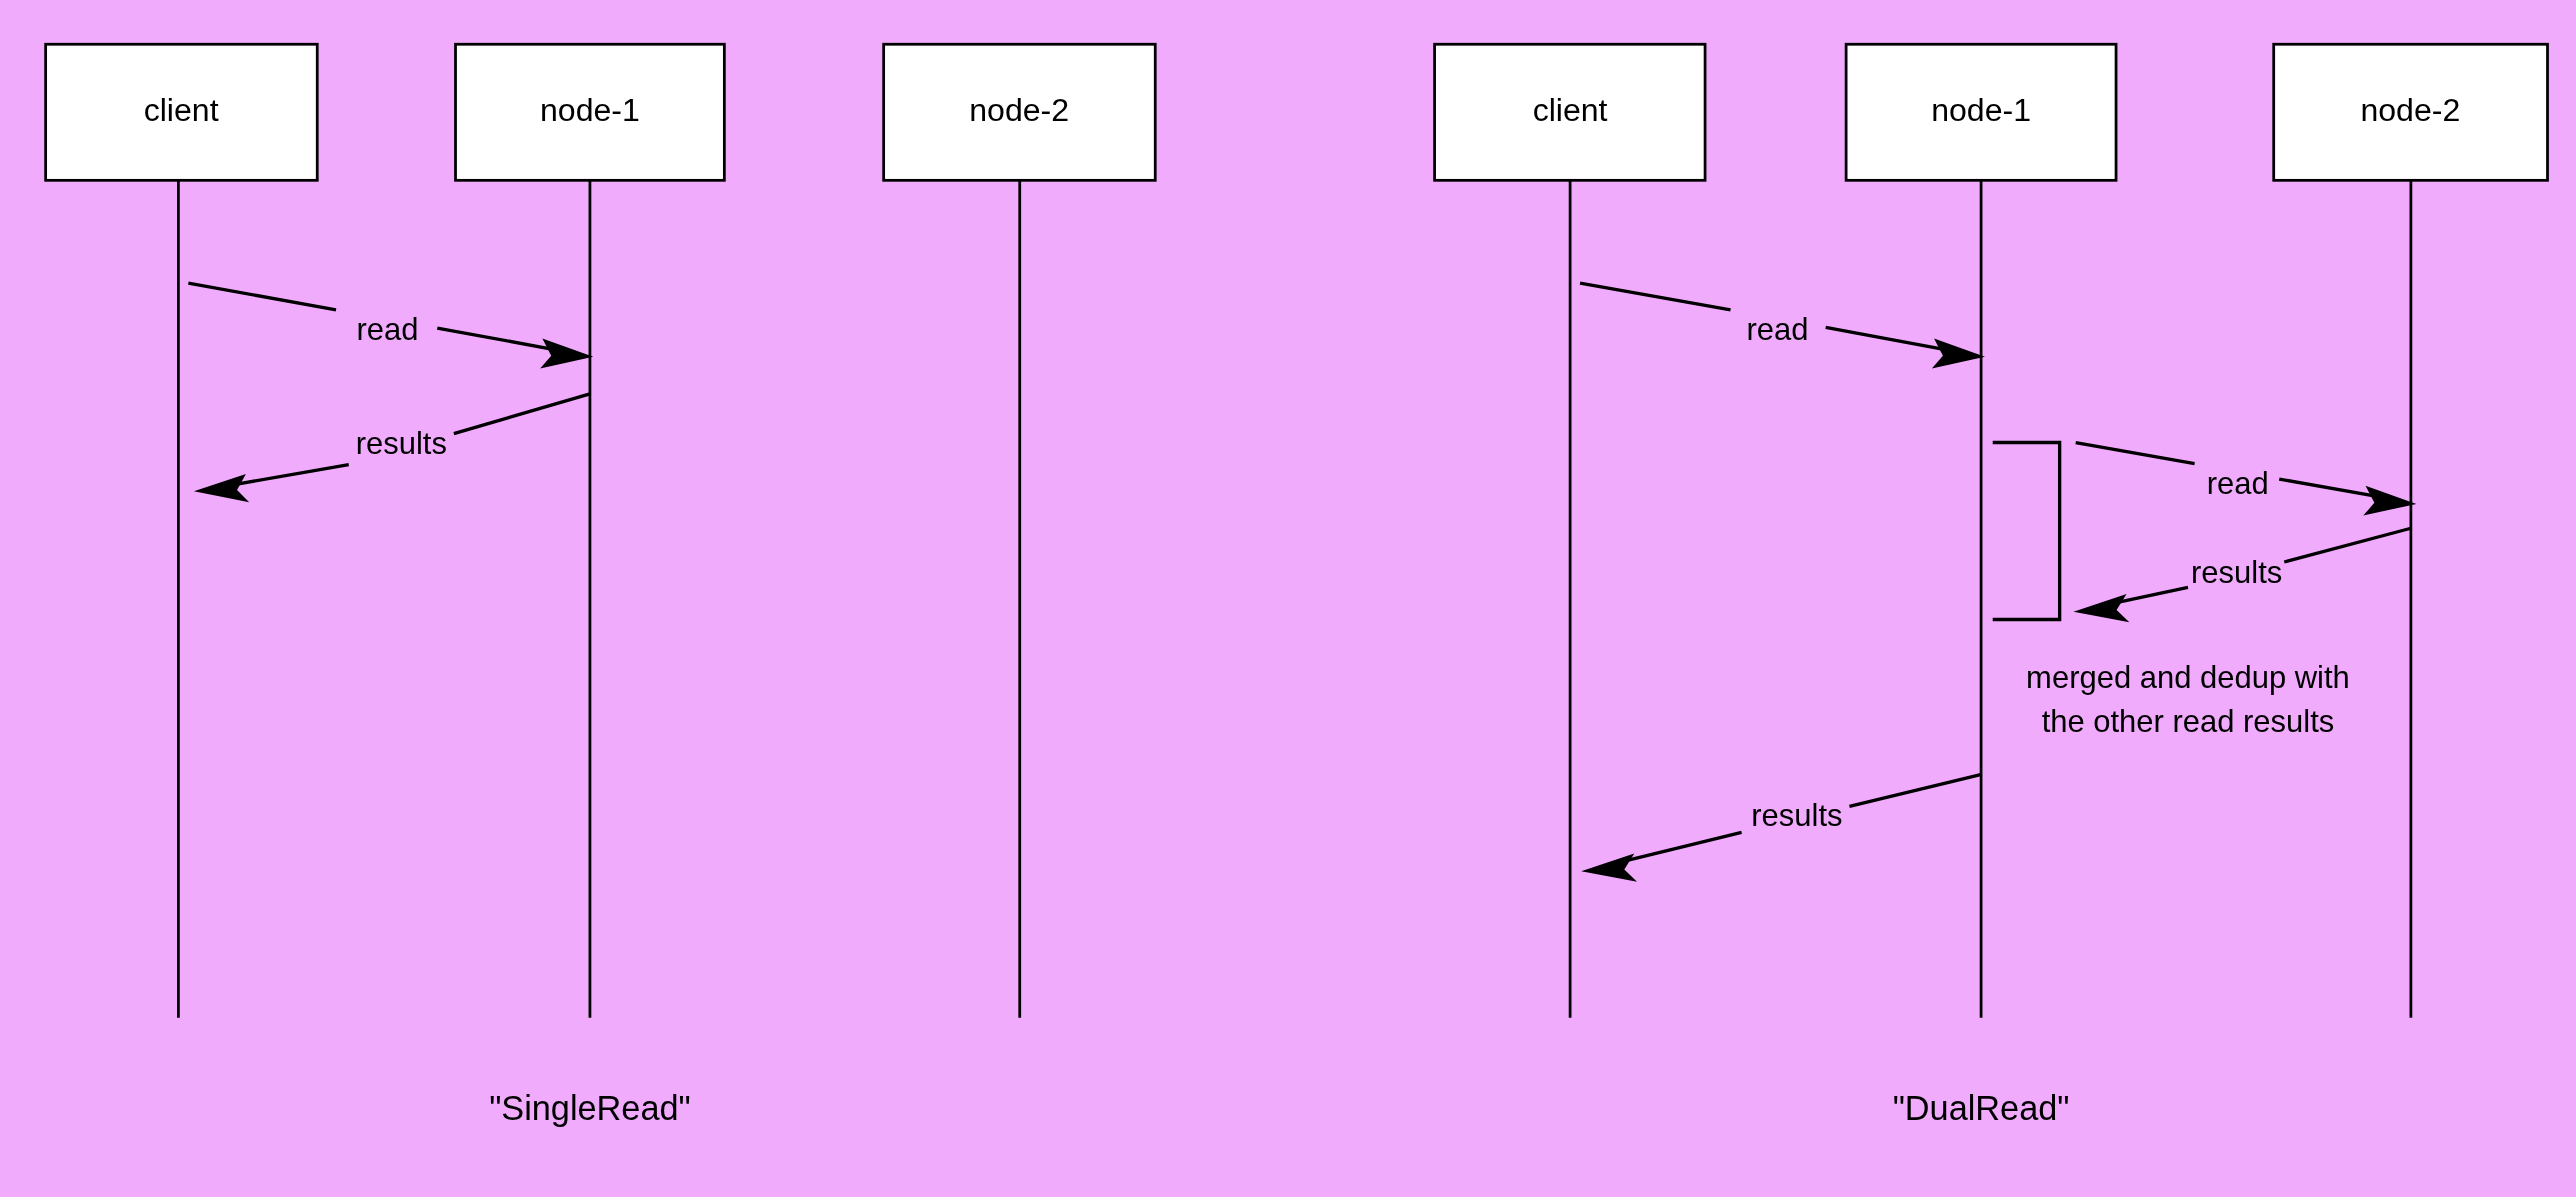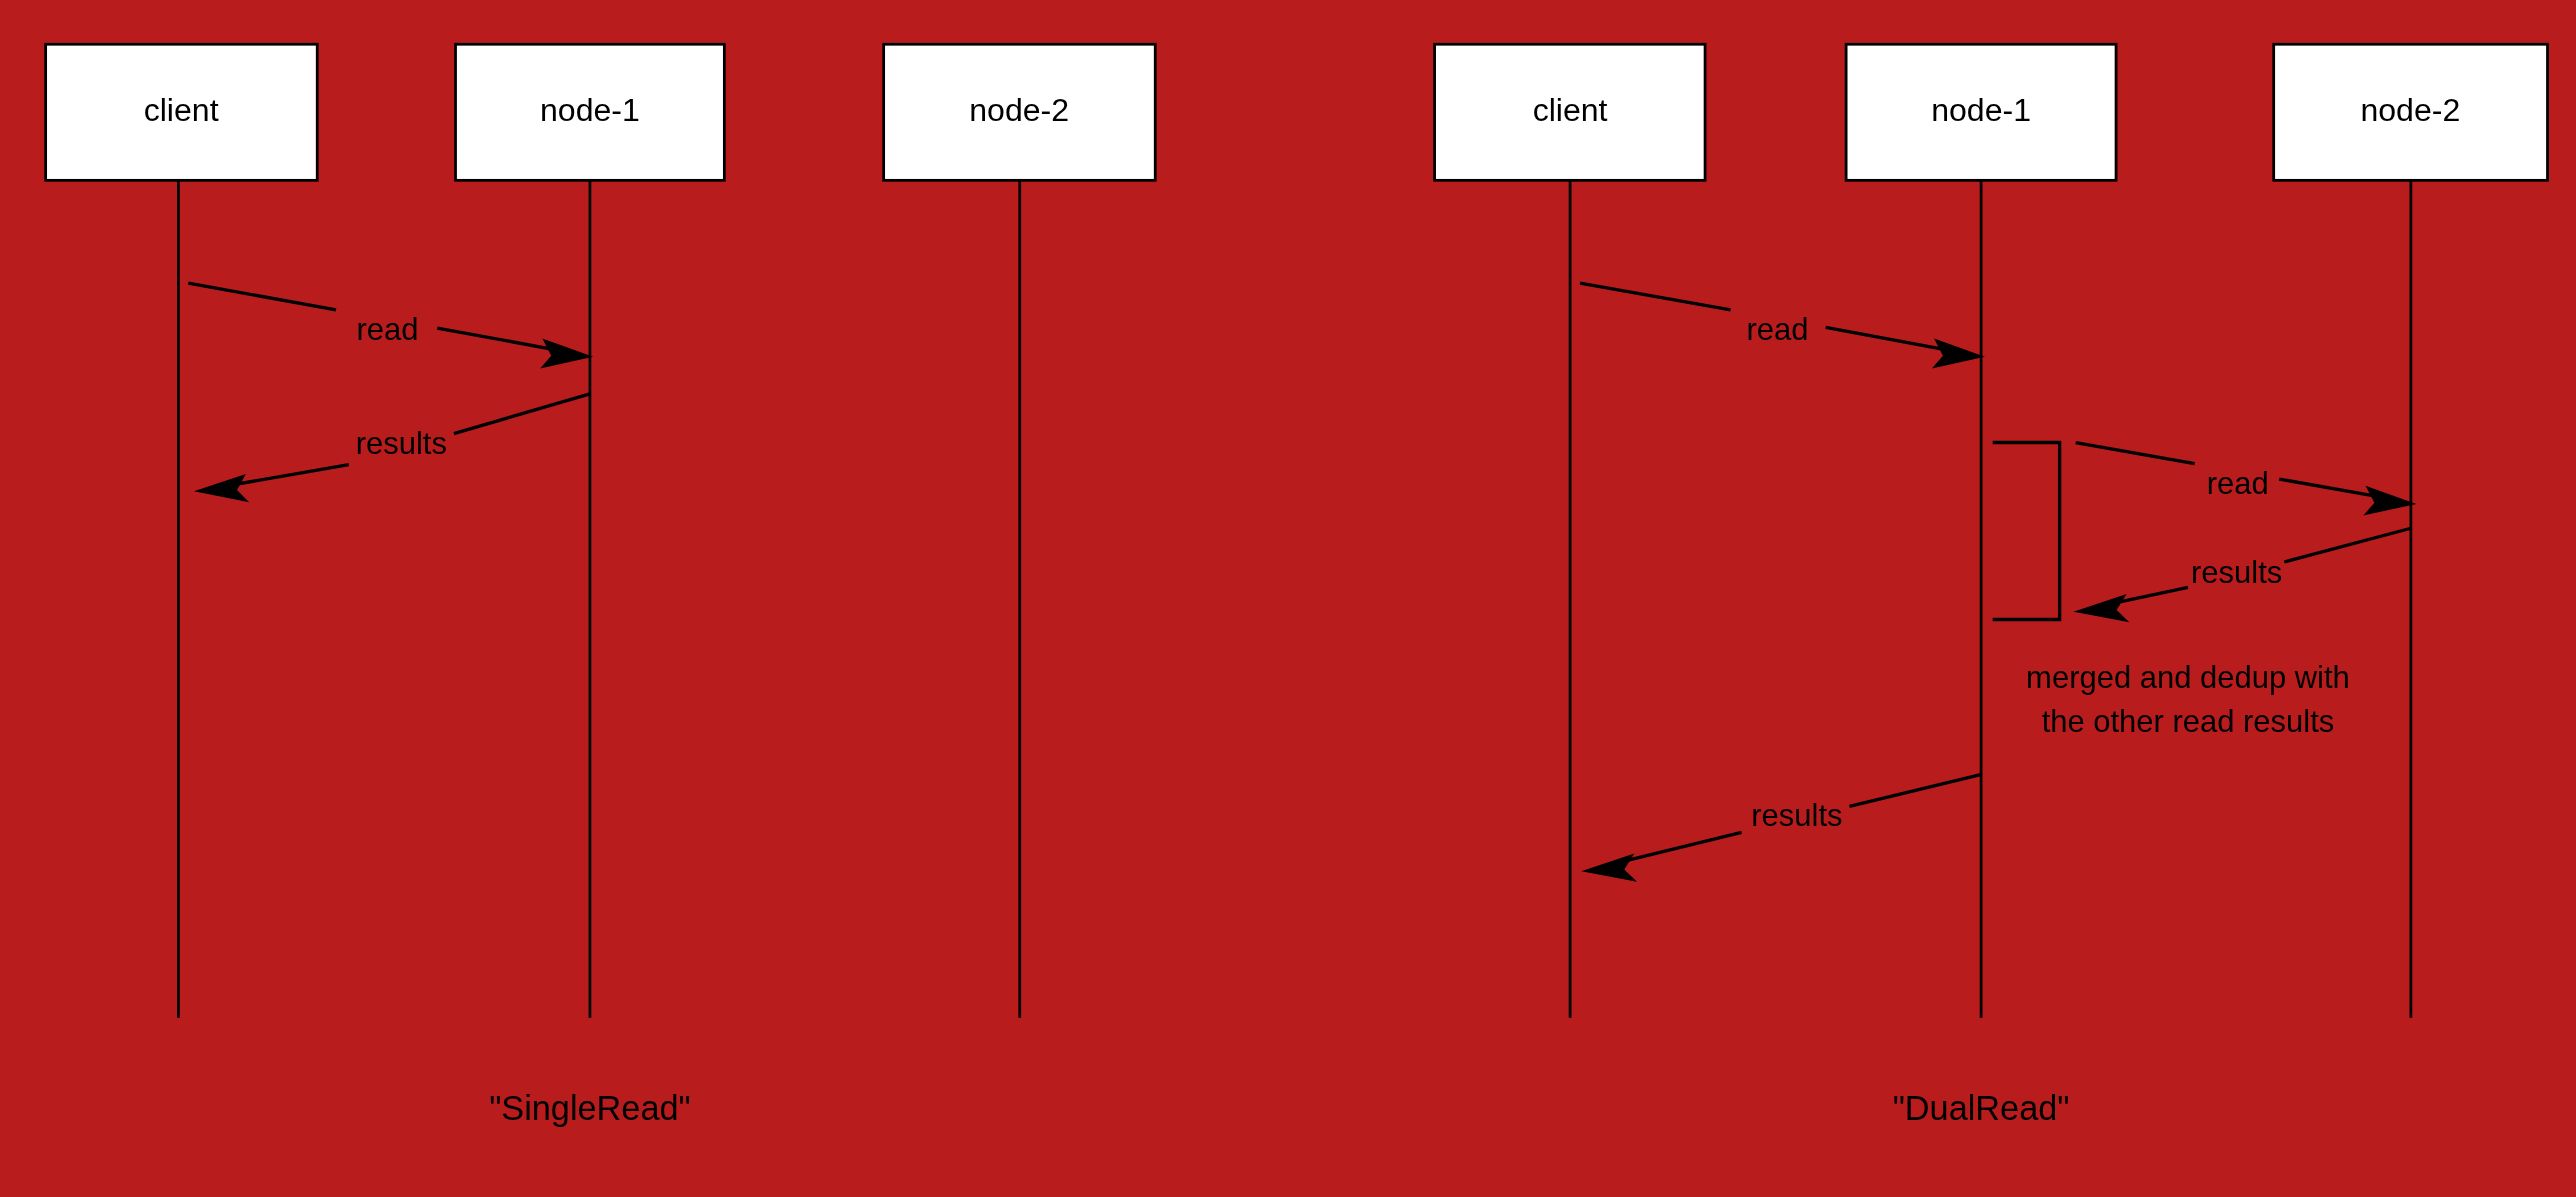--- a/index.html
+++ b/index.html
@@ -9,21 +9,21 @@
     background: #ffffff;
   }
   body {
     font-family: "Liberation Sans", sans-serif;
     color: #000000;
   }
   #canvas {
     position: relative;
     width: 2576px;
     height: 1197px;
-    background: #b91c1c;
+    background: #f0abfc;
     overflow: hidden;
   }
   svg.diagram-layer {
     position: absolute;
     left: 0;
     top: 0;
     width: 2576px;
     height: 1197px;
   }
   .participant-box-rect {

